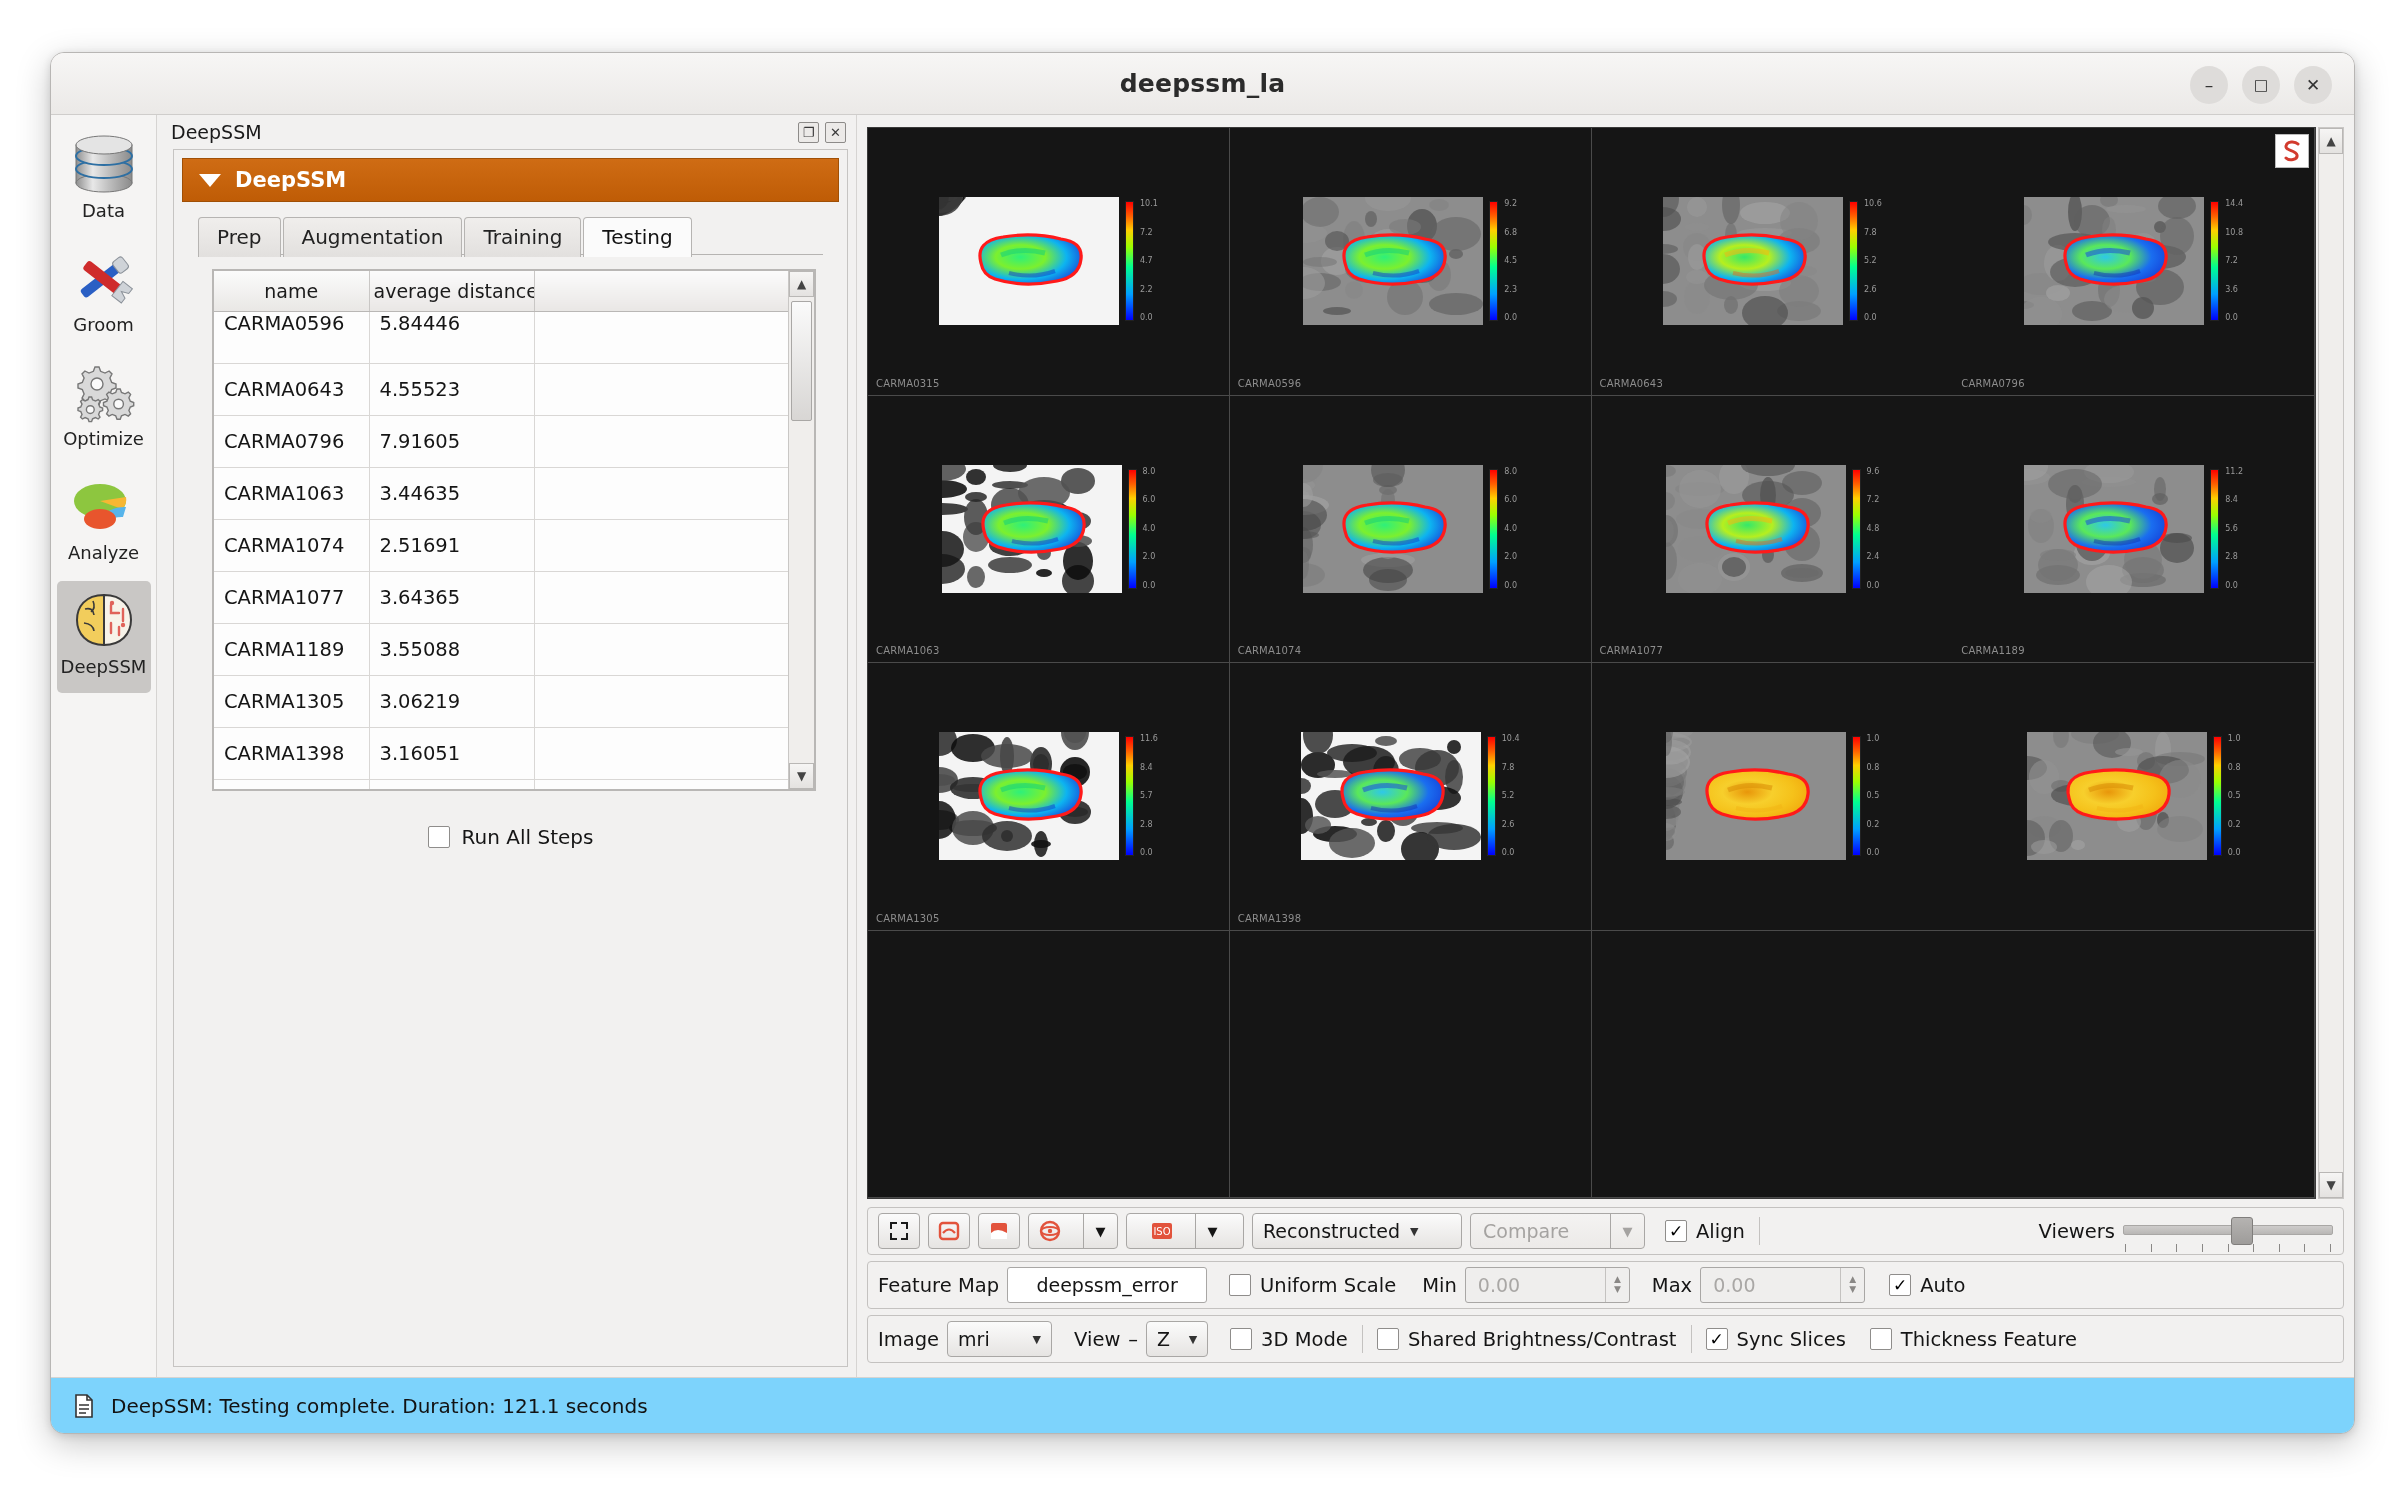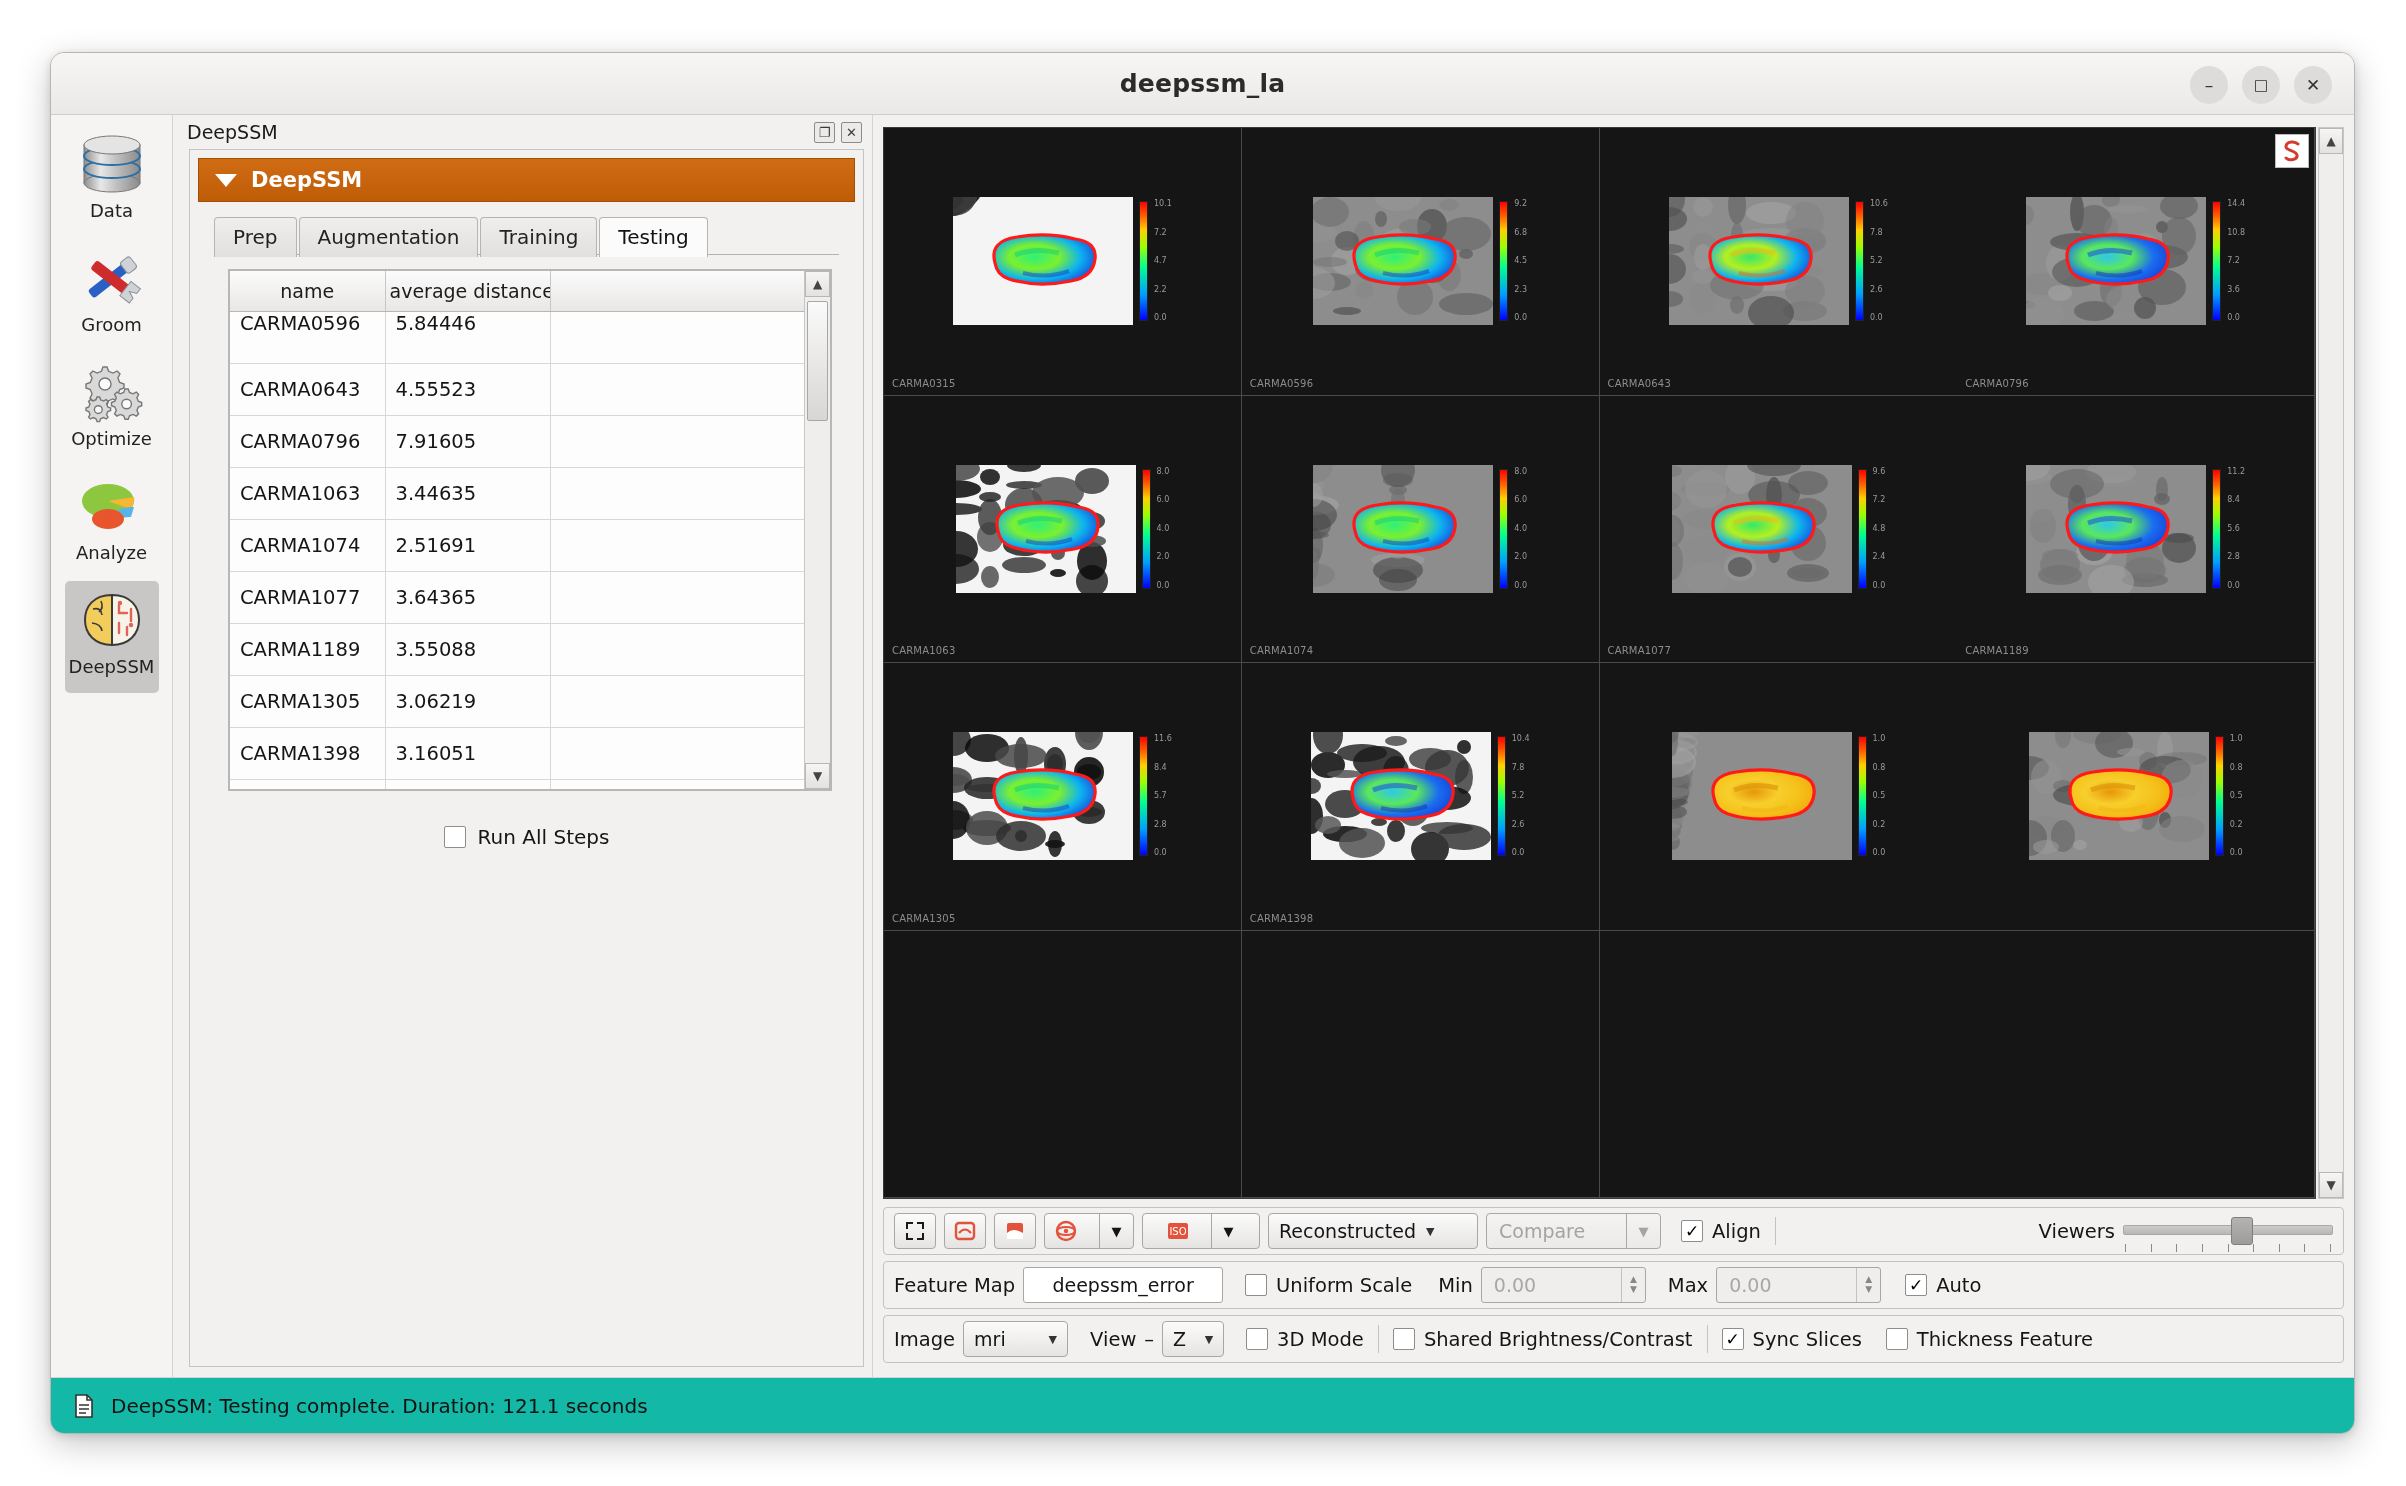--- a/index.html
+++ b/index.html
@@ -59,21 +59,21 @@
   .menu-item {
     font-size: 19.5px; color: #1c1c1c;
     padding: 3px 12px; border-radius: 3px;
   }
 
   
   #body { flex: 1 1 auto; display: flex; min-height: 0; }
 
   
   #rail {
-    width: 122px; background: #f5f4f3;
+    width: 106px; background: #f5f4f3;
     border-right: 1px solid #d6d4d2;
     padding-top: 10px;
     display: flex; flex-direction: column; align-items: center; gap: 2px;
     flex: 0 0 auto;
   }
   .rail-item {
     width: 94px; height: 112px;
     display: flex; flex-direction: column; align-items: center; justify-content: flex-start;
     border-radius: 5px; padding-top: 4px;
   }
@@ -304,21 +304,21 @@
     background: linear-gradient(#b5b3b1,#9e9c9a); border: 1px solid #807e7c; border-radius: 3px;
   }
   .slider .ticks {
     position: absolute; bottom: -6px; left: 2px; right: 2px;
     display: flex; justify-content: space-between;
   }
   .slider .ticks i { width: 1px; height: 8px; background: #8a8886; display: block; }
 
   
   #status {
-    height: 56px; border-top: 1px solid #d6d4d2; background: #14b8a6;
+    height: 56px; border-top: 1px solid #d6d4d2; background: #7dd3fc;
     display: flex; align-items: center; gap: 16px; padding-left: 22px;
     flex: 0 0 auto;
     text-align: right;
   }
   #status .txt { font-size: 20px; color: #121212; }
 
   svg { display: block; }
 </style>
 </head>
 <body>

